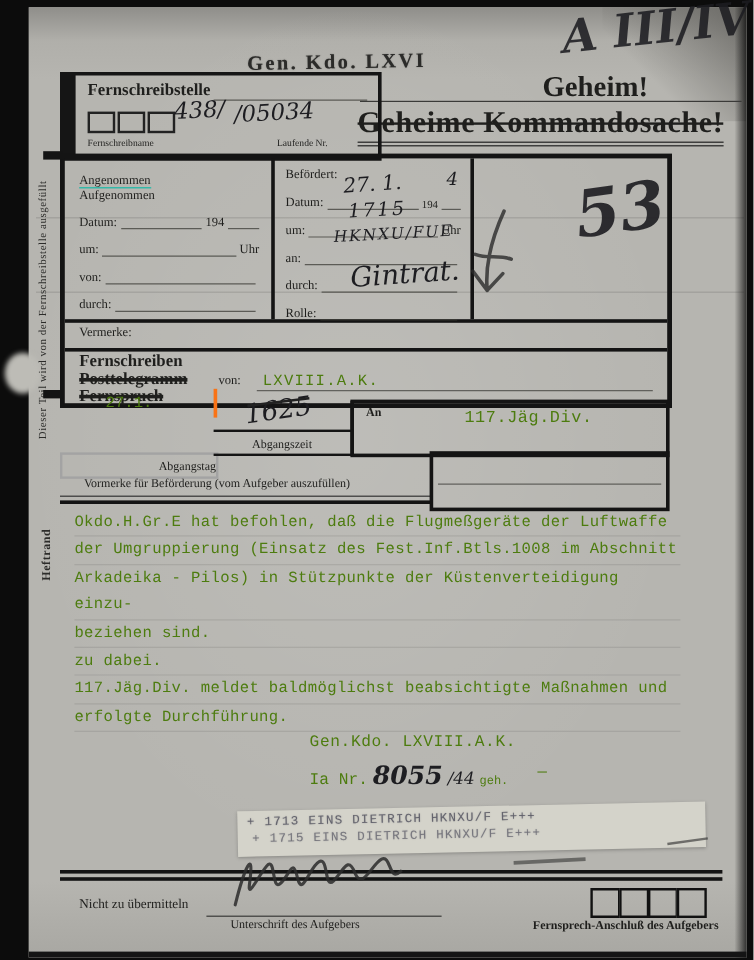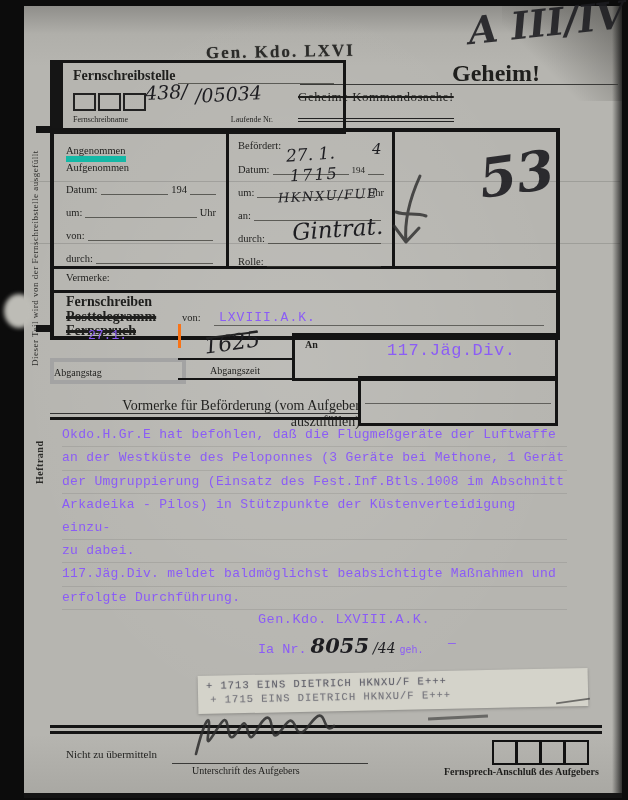--- a/index.html
+++ b/index.html
@@ -15,40 +15,40 @@
   .edge-right{position:absolute;right:0;top:0;width:10px;height:100%;
          background:linear-gradient(90deg,rgba(0,0,0,0),rgba(10,10,10,.75));}
   .bottom-band{position:absolute;left:0;bottom:0;width:100%;height:5px;background:#141414;}
   .punch-hole{position:absolute;left:4px;top:294px;width:30px;height:34px;border-radius:50%;
          background:#bdbcb6;filter:blur(2px);}
   .scanline{position:absolute;left:0;height:1px;background:rgba(30,30,30,.15);}
 
   .vtext{position:absolute;transform:rotate(-90deg);transform-origin:left top;
          white-space:nowrap;font-size:9px;color:#2c2c2a;letter-spacing:.5px;}
   .serif-b{font-weight:bold;font-family:"Liberation Serif",serif;}
-  .mono{font-family:"Liberation Mono",monospace;color:#8b5cf6;}
+  .mono{font-family:"Liberation Mono",monospace;color:#4d7c0f;}
   .hand{font-family:"DejaVu Serif",serif;font-style:italic;color:#1d1d21;}
   .abs{position:absolute;}
   .fillrow{display:flex;align-items:flex-end;}
   .fill{flex:1;border-bottom:1px solid rgba(60,60,55,.75);height:11px;margin:0 3px;}
   .fill-short{width:26px;border-bottom:1px solid rgba(60,60,55,.75);height:11px;margin-left:3px;}
   .smallcap{font-size:10.5px;}
 
   .fsbox{position:absolute;left:50px;top:60px;width:252px;height:68px;
-         border:3px solid #151515;border-left-width:13px;padding-left:28px;}
+         border:3px solid #151515;border-left-width:13px;}
   .chkbox{display:inline-block;width:19px;height:14px;border:2px solid #222;margin-right:2px;}
 
   .hdrbox{position:absolute;left:50px;top:128px;width:502px;height:204px;border:4px solid #141414;}
   .vdiv{position:absolute;top:0;width:3px;background:#141414;}
   .hdiv{position:absolute;left:0;width:100%;background:#141414;}
   .tick{position:absolute;background:#141414;}
 
   .strike-thick{text-decoration:line-through;text-decoration-thickness:3px;}
-  .gkds{font-weight:normal;font-size:13px;text-decoration:line-through;text-decoration-thickness:2px;
-        border-bottom:4px double #222;padding-bottom:13px;letter-spacing:.5px;}
+  .gkds{font-weight:bold;font-size:25px;text-decoration:line-through;text-decoration-thickness:2px;
+        border-bottom:4px double #222;padding-bottom:1px;letter-spacing:.5px;}
 
   .cellrow{display:flex;align-items:flex-end;margin-bottom:11px;font-size:10.5px;}
   .bodyline{border-bottom:1px solid rgba(30,30,25,.10);}
   .boxsq{display:inline-block;width:21px;height:21px;border:2.5px solid #111;border-right-width:1.5px;}
   .boxsq:last-child{border-right-width:2.5px;}
   svg{display:block;}
 </style>
 </head>
 <body>
 
@@ -92,21 +92,21 @@
     </div>
   </div>
 
   <div class="hdrbox">
     <div class="vdiv" style="left:172px;height:134px"></div>
     <div class="vdiv" style="left:338px;height:134px"></div>
     <div class="hdiv" style="top:134px;height:3px"></div>
     <div class="hdiv" style="top:158px;height:3px"></div>
 
     <div class="abs" style="left:12px;top:8px;width:150px">
-      <div class="smallcap" style="display:inline-block;border-bottom:6px solid #14b8a6">Angenommen</div>
+      <div class="smallcap" style="display:inline-block;border-bottom:1px solid #14b8a6">Angenommen</div>
       <div class="smallcap">Aufgenommen</div>
       <div class="cellrow" style="margin-top:10px">
         <span>Datum:</span>
         <span class="fill"></span>
         <span>194</span>
         <span class="fill-short"></span>
       </div>
       <div class="cellrow">
         <span>um:</span>
         <span class="fill"></span>
@@ -175,41 +175,41 @@
 
   <div class="abs" style="left:50px;top:324px;width:128px;height:24px;border-right:3px solid #f97316">
     <span class="mono" style="position:absolute;left:38px;top:4px;font-size:13px">27.1.</span>
   </div>
   <div class="abs" style="left:178px;top:334px;width:114px;height:24px;border-right:3px solid #141414">
     <span class="hand" style="position:absolute;left:26px;top:-4px;font-size:22px;transform:rotate(-8deg)">1625</span>
     <div class="abs" style="left:28px;top:0px;width:52px;border-top:2px solid #222;transform:rotate(-7deg)"></div>
   </div>
   <div class="abs" style="left:292px;top:333px;width:260px;height:42px;border:3px solid #141414">
     <span class="serif-b" style="position:absolute;left:10px;top:3px;font-size:10px">An</span>
-    <span class="mono" style="position:absolute;left:92px;top:5px;font-size:17px;letter-spacing:.5px">117.Jäg.Div.</span>
-  </div>
-  <div class="abs" style="left:50px;top:358px;width:128px;height:18px;border:4px solid #a3a3a3;text-align:left">
+    <span class="mono" style="position:absolute;left:92px;top:5px;font-size:14px;letter-spacing:.5px">117.Jäg.Div.</span>
+  </div>
+  <div class="abs" style="left:50px;top:377px;width:128px;height:18px;border:2px solid #a3a3a3;text-align:right">
     <span style="font-size:10px">Abgangstag</span>
   </div>
   <div class="abs" style="left:178px;top:358px;width:114px;height:18px;border:2px solid #141414;border-left:none;text-align:center">
     <span style="font-size:10px">Abgangszeit</span>
   </div>
 
-  <div class="abs" style="left:70px;top:398px;width:290px;text-align:right;font-size:14px">Vormerke für Beförderung (vom Aufgeber auszufüllen)</div>
+  <div class="abs" style="left:70px;top:398px;width:290px;text-align:left;font-size:10px">Vormerke für Beförderung (vom Aufgeber auszufüllen)</div>
   <div class="abs" style="left:50px;top:413px;width:310px;border-top:1px solid #333"></div>
   <div class="abs" style="left:50px;top:417px;width:310px;height:3px;background:#141414"></div>
   <div class="abs" style="left:358px;top:376px;width:194px;height:44px;border:3px solid #141414">
     <div style="position:absolute;left:4px;right:4px;top:24px;border-top:1px solid rgba(60,60,55,.7)"></div>
   </div>
 
   <div class="abs mono" style="left:62px;top:424px;width:505px;font-size:13px;line-height:22.4px;letter-spacing:.3px">
     <div class="bodyline">Okdo.H.Gr.E hat befohlen, daß die Flugmeßgeräte der Luftwaffe</div>
-    <div class="bodyline">an der Westküste des Peloponnes (3 Geräte bei Methone, 1 Gerät</div>
     <div class="bodyline">der Umgruppierung (Einsatz des Fest.Inf.Btls.1008 im Abschnitt</div>
     <div class="bodyline">Arkadeika - Pilos) in Stützpunkte der Küstenverteidigung einzu-</div>
+    <div class="bodyline">beziehen sind.</div>
     <div class="bodyline">zu dabei.</div>
     <div class="bodyline">117.Jäg.Div. meldet baldmöglichst beabsichtigte Maßnahmen und</div>
     <div class="bodyline">erfolgte Durchführung.</div>
   </div>
 
   <div class="abs mono" style="left:258px;top:612px;font-size:13.5px;letter-spacing:.5px">Gen.Kdo. LXVIII.A.K.</div>
   <div class="abs" style="left:258px;top:633px">
     <span class="mono" style="font-size:13.5px">Ia Nr.</span>
     <span class="hand" style="font-size:21px;font-weight:bold">8055</span>
     <span class="hand" style="font-size:14px">/44</span>

